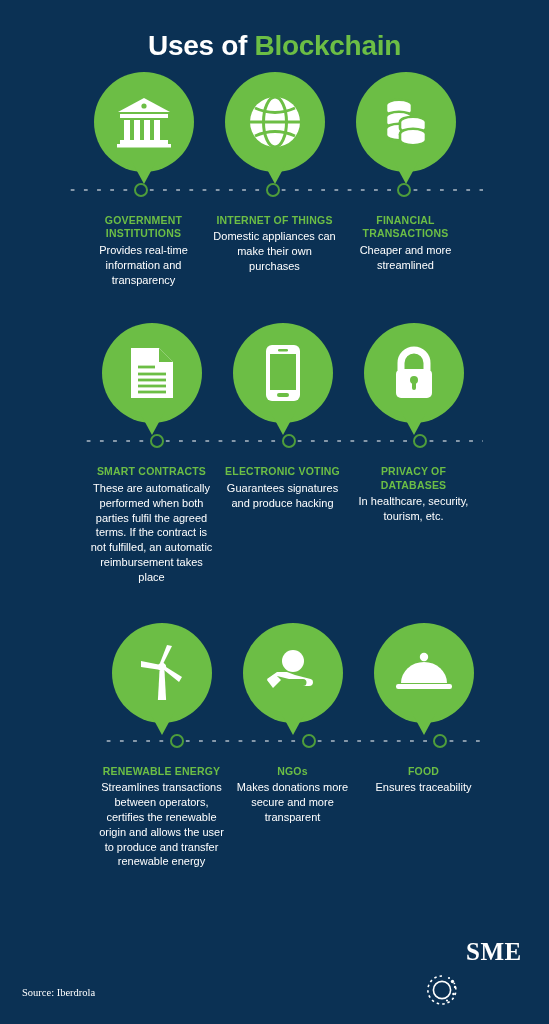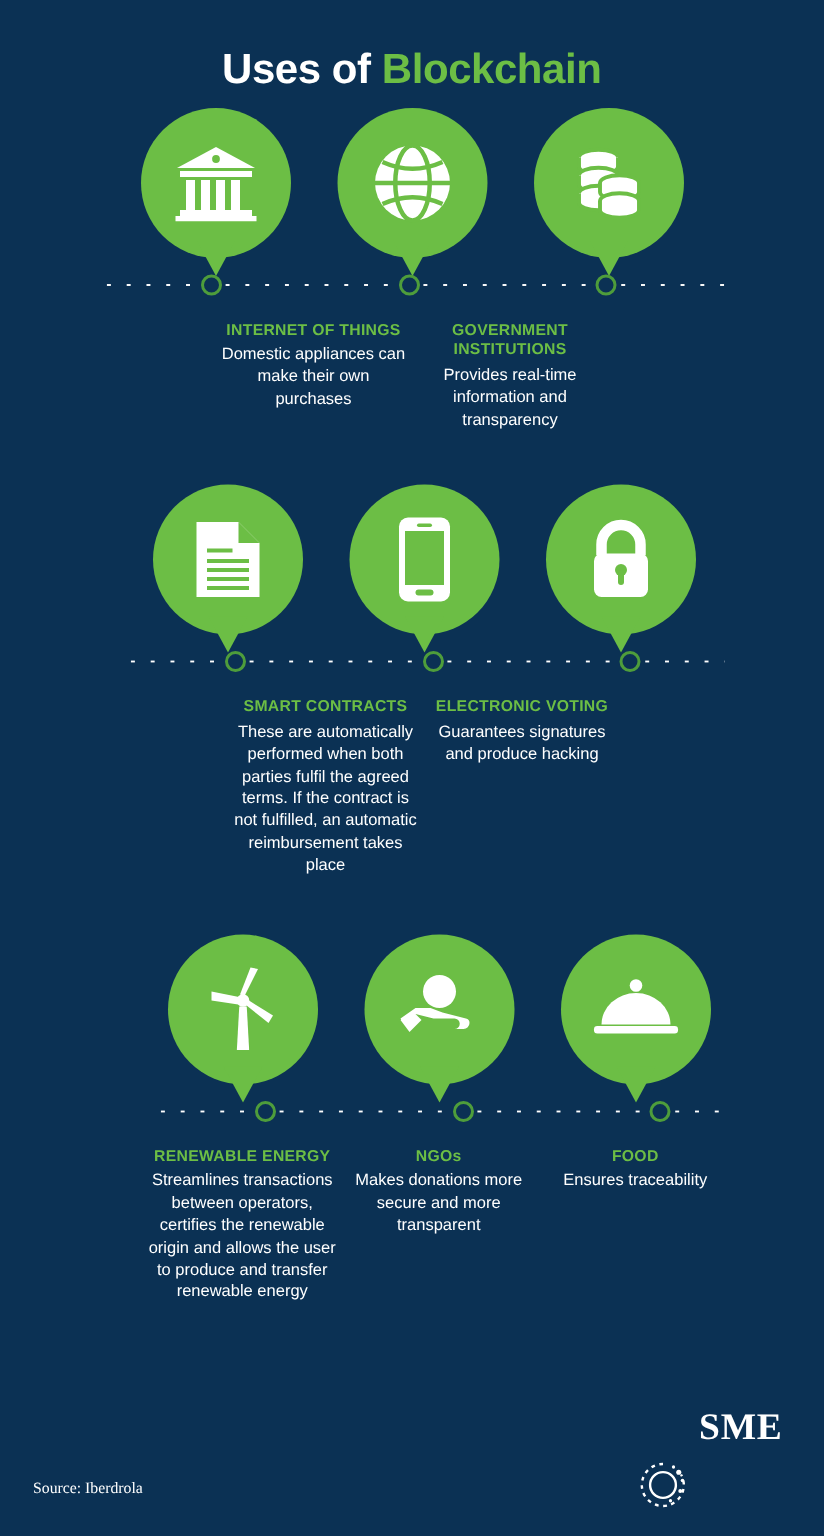--- a/index.html
+++ b/index.html
@@ -262,26 +262,30 @@
 
   <div class="dotline">
     <div class="dots"></div>
     <div class="ring r1"></div>
     <div class="ring r2"></div>
     <div class="ring r3"></div>
   </div>
 
   <div class="row-texts">
     <div class="txtcell">
+      <div class="txt-head">GOVERNMENT INSTITUTIONS</div>
+      <div class="txt-body">Provides real-time information and transparency</div>
+    </div>
+    <div class="txtcell">
       <div class="txt-head">INTERNET OF THINGS</div>
       <div class="txt-body">Domestic appliances can make their own purchases</div>
     </div>
     <div class="txtcell">
-      <div class="txt-head">GOVERNMENT INSTITUTIONS</div>
-      <div class="txt-body">Provides real-time information and transparency</div>
+      <div class="txt-head">FINANCIAL TRANSACTIONS</div>
+      <div class="txt-body">Cheaper and more streamlined</div>
     </div>
   </div>
 </div>
 
 <div class="row" id="row2">
   <div class="row-icons">
 
     <div class="cell">
       <div class="pin">
         <div class="pin-tail"></div>
@@ -345,20 +349,24 @@
   </div>
 
   <div class="row-texts">
     <div class="txtcell">
       <div class="txt-head">SMART CONTRACTS</div>
       <div class="txt-body">These are automatically performed when both parties fulfil the agreed terms. If the contract is not fulfilled, an automatic reimbursement takes place</div>
     </div>
     <div class="txtcell">
       <div class="txt-head">ELECTRONIC VOTING</div>
       <div class="txt-body">Guarantees signatures and produce hacking</div>
+    </div>
+    <div class="txtcell">
+      <div class="txt-head">PRIVACY OF DATABASES</div>
+      <div class="txt-body">In healthcare, security, tourism, etc.</div>
     </div>
   </div>
 </div>
 
 <div class="row" id="row3">
   <div class="row-icons">
 
     <div class="cell">
       <div class="pin">
         <div class="pin-tail"></div>

